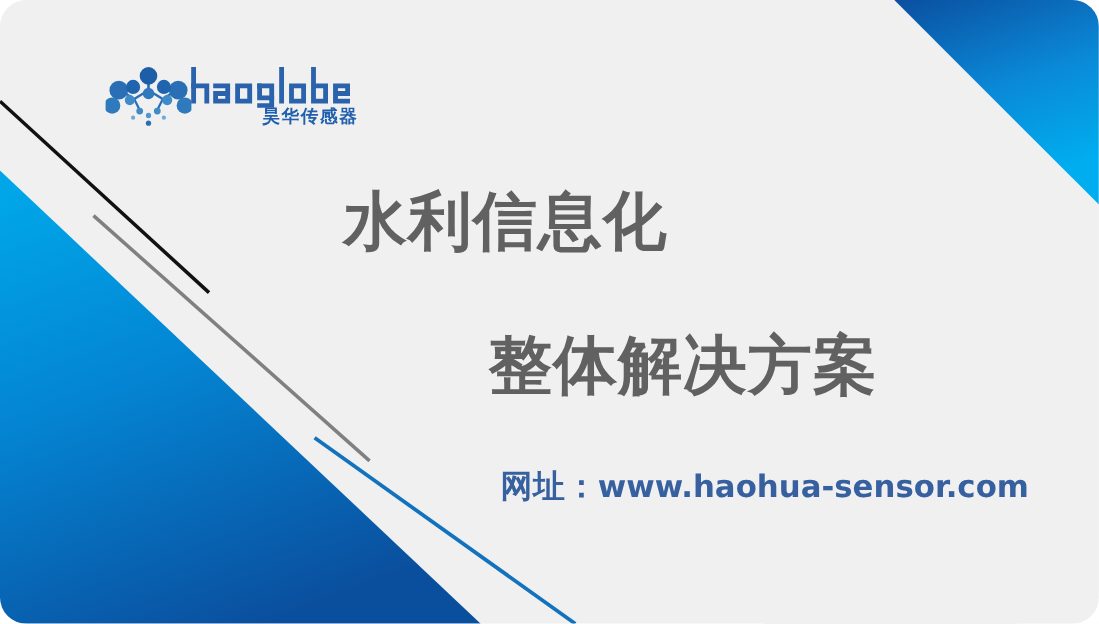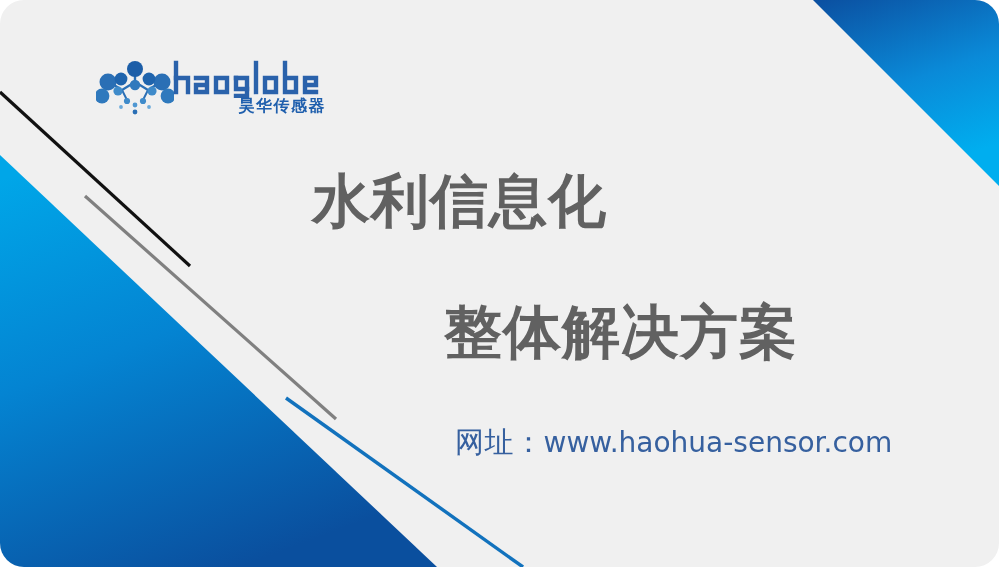--- a/index.html
+++ b/index.html
@@ -86,20 +86,21 @@
   }
 
   
   #website-row {
     position: absolute;
     left: 455px;
     top: 420px;
     white-space: nowrap;
     color: #36609f;
     line-height: 44px;
+    font-weight: bold;
   }
   #website-label {
     font-family: "DejaVu Sans", "Liberation Sans", sans-serif;
     font-size: 29px;
     letter-spacing: 0.5px;
     vertical-align: baseline;
   }
   #website-url {
     font-family: "DejaVu Sans", "Liberation Sans", sans-serif;
     font-size: 28px;

